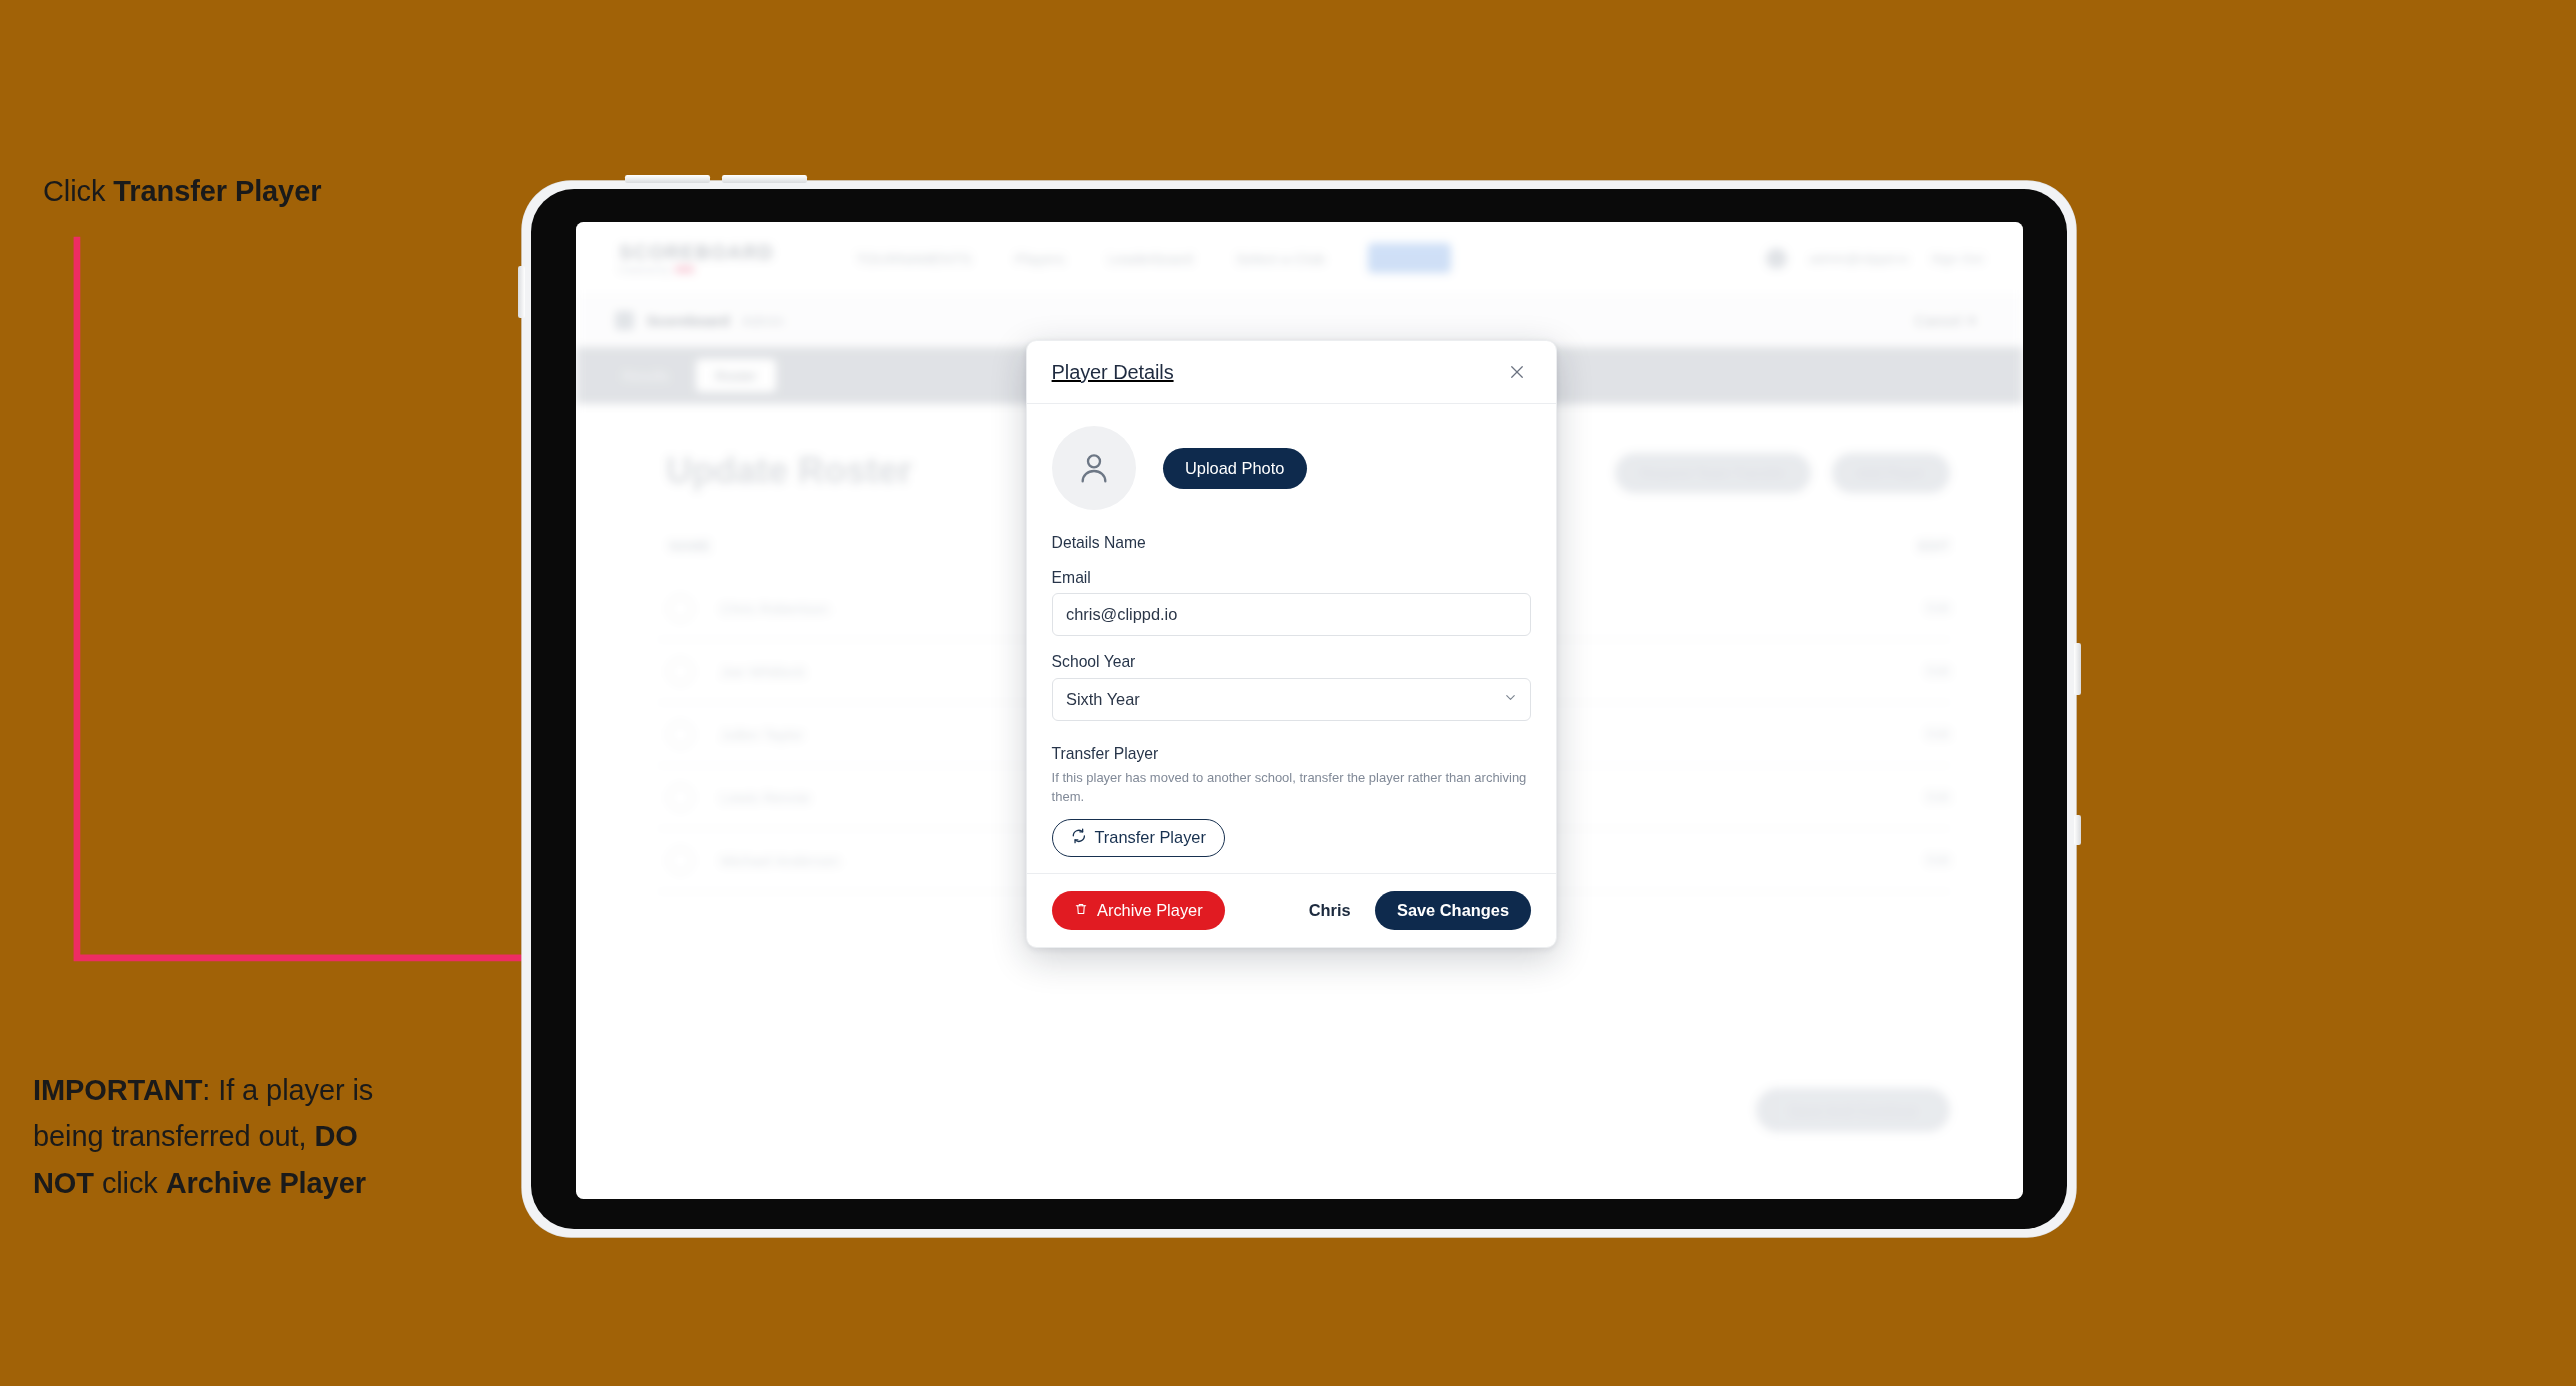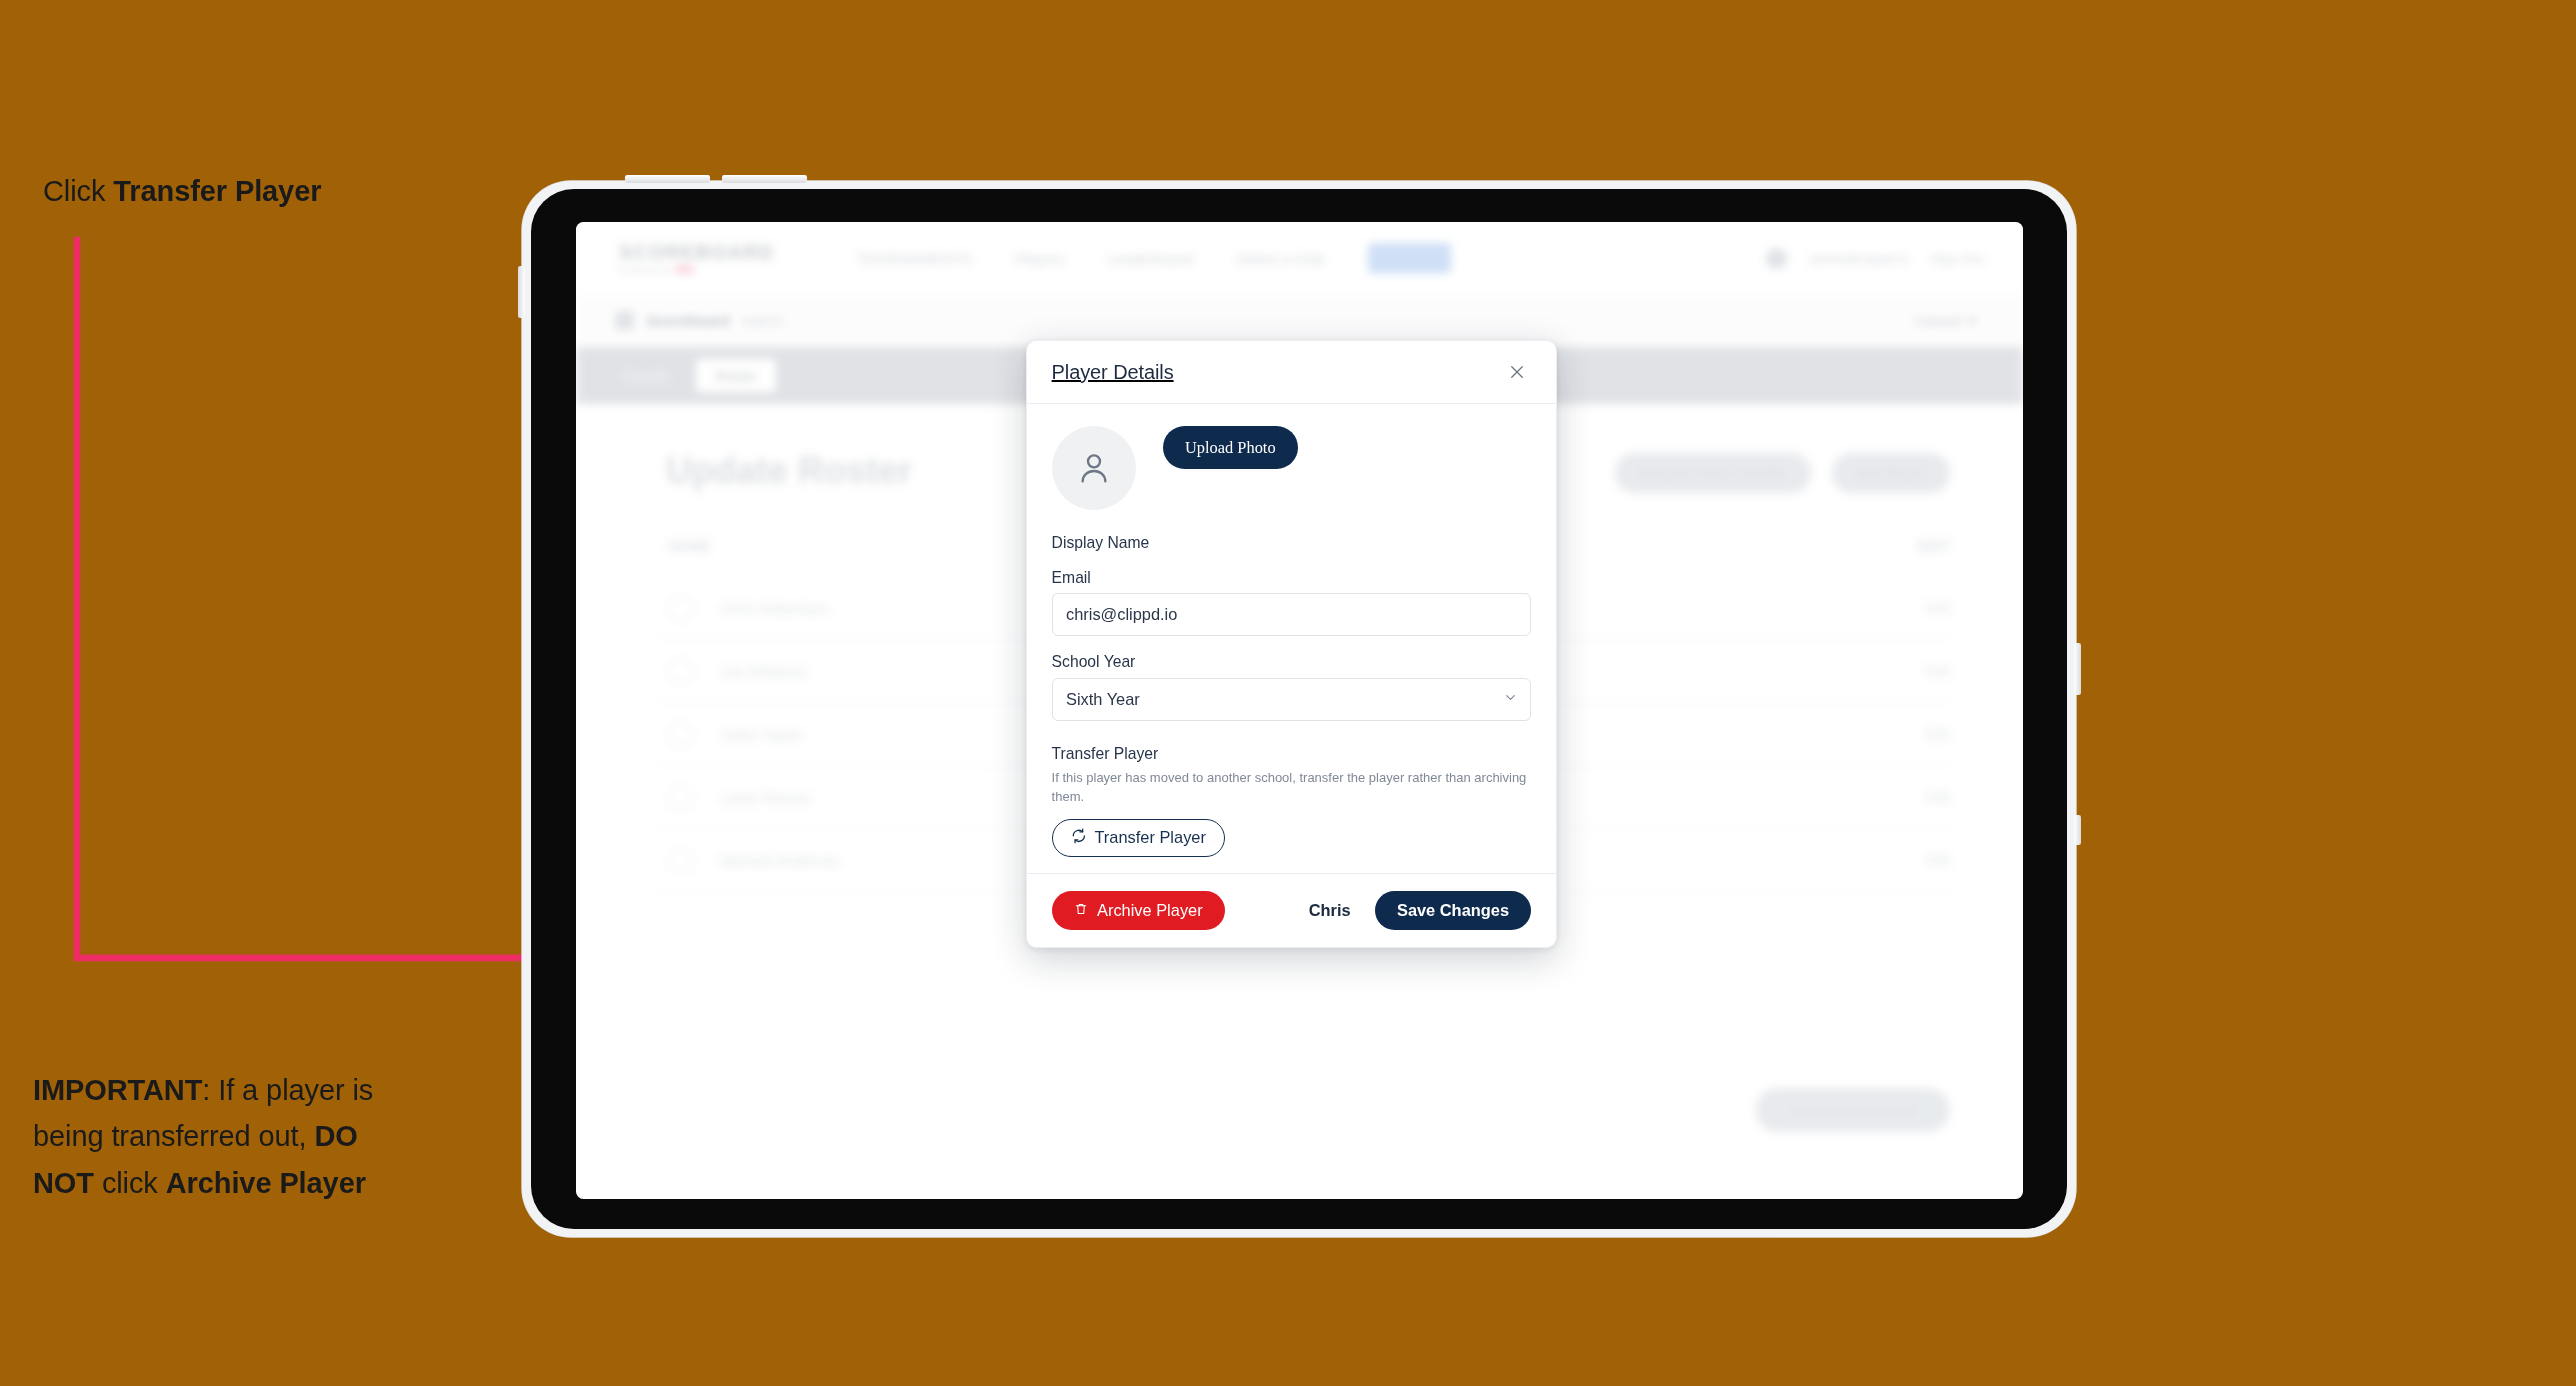--- a/index.html
+++ b/index.html
@@ -188,21 +188,21 @@
     border-bottom: 0.7px solid #ebedf0;
     text-decoration: underline;
   }
   .modal-title { font-size: 20px; color: #1f2b40; font-weight: 500; letter-spacing: -0.1px; }
   .close-btn {
     width: 34px; height: 34px; display: flex; align-items: center; justify-content: center;
     cursor: pointer; color: #6b7280;
   }
   .modal-body { padding: 22.4px 24.6px 16.4px 24.6px; }
 
-  .photo-row { display: flex; align-items: flex-start; gap: 27px; margin-bottom: 24px; font-family: Liberation Serif, serif; }
+  .photo-row { display: flex; align-items: center; gap: 27px; margin-bottom: 24px; }
   .avatar-big {
     width: 84px; height: 84px; border-radius: 50%; background: #f0f1f3;
     display: flex; align-items: center; justify-content: center;
   }
   .upload-btn {
     background: #0e2a4d; color: #ffffff; border: none;
     border-radius: 30px; padding: 11.2px 22.4px;
     font-size: 16.4px; font-family: inherit; cursor: pointer;
   }
 
@@ -383,21 +383,21 @@
             <svg width="40" height="40" viewBox="0 0 24 24" fill="none" stroke="#6d7785" stroke-width="1.4" stroke-linecap="round">
               <circle cx="12" cy="8" r="3.6"></circle>
               <path d="M5.2 20c0-3.8 3.1-6.2 6.8-6.2s6.8 2.4 6.8 6.2"></path>
             </svg>
           </span>
           <button class="upload-btn">Upload Photo</button>
         </div>
 
 
         <div class="field">
-          <label class="field-label">Display Name</label>
+          <label class="field-label">Details Name</label>
         </div>
 
         <div class="field">
           <label class="field-label">Email</label>
           <input class="field-input" type="text" value="chris@clippd.io" style="">
         </div>
 
         <div class="field">
           <label class="field-label">School Year</label>
           <div class="select-wrap">

